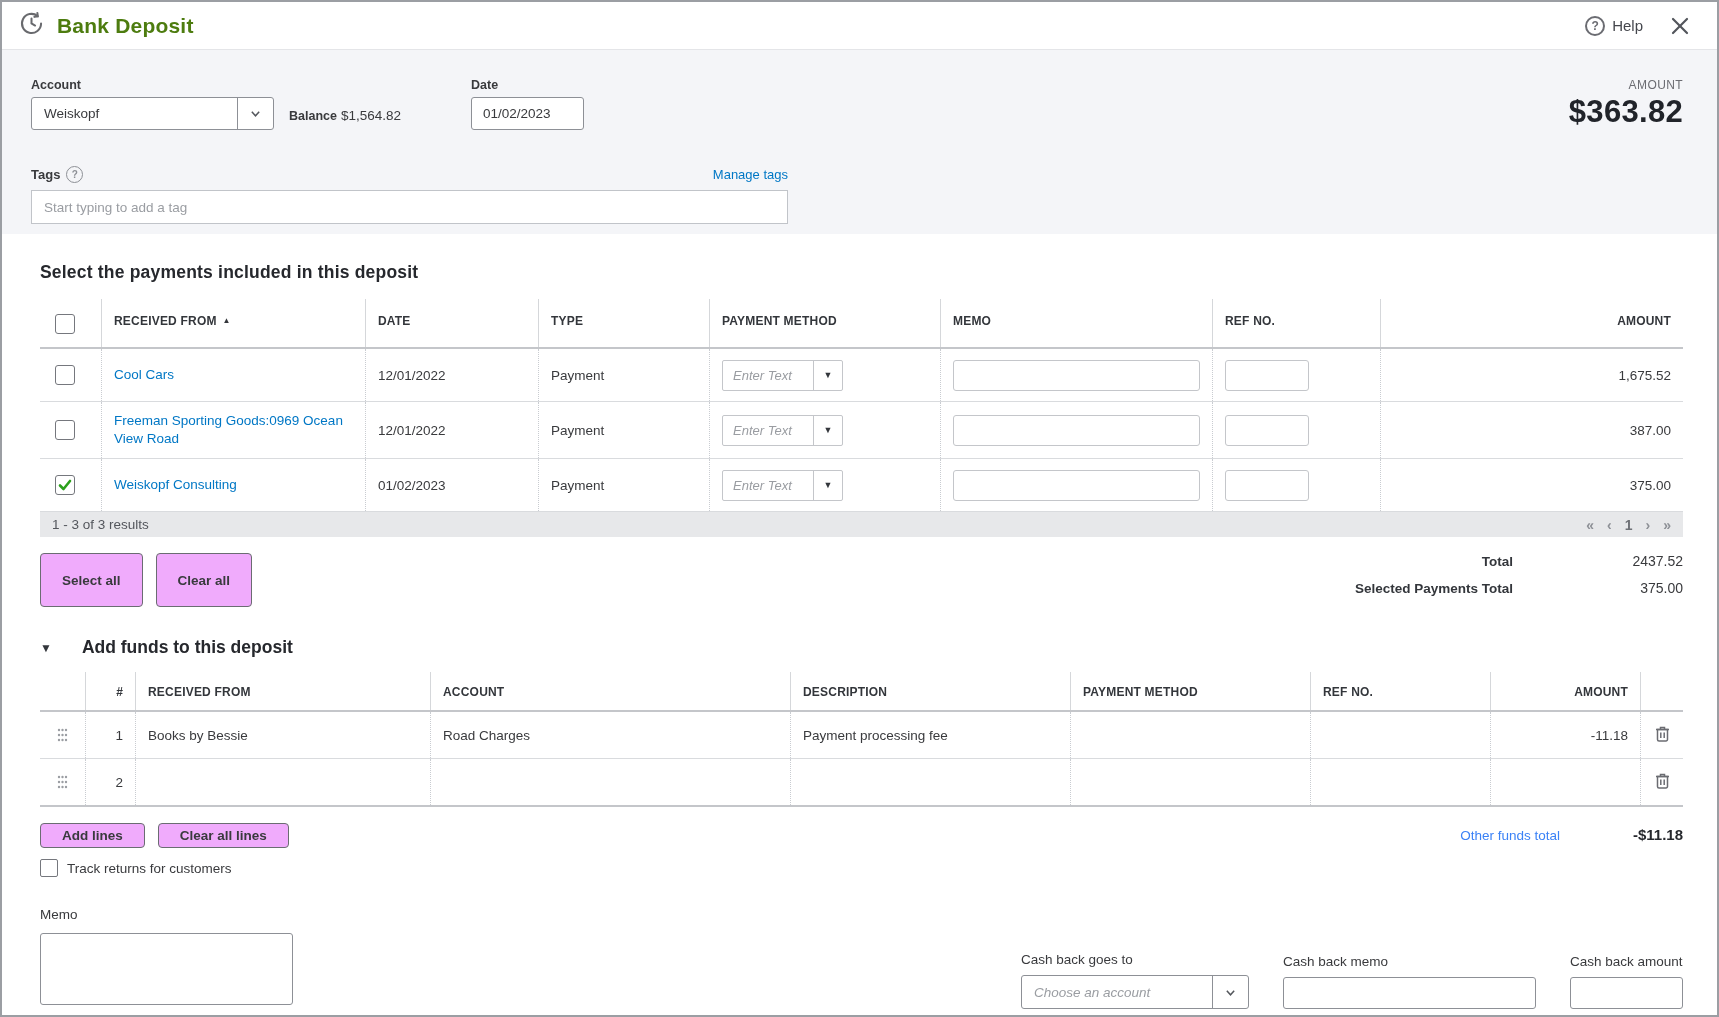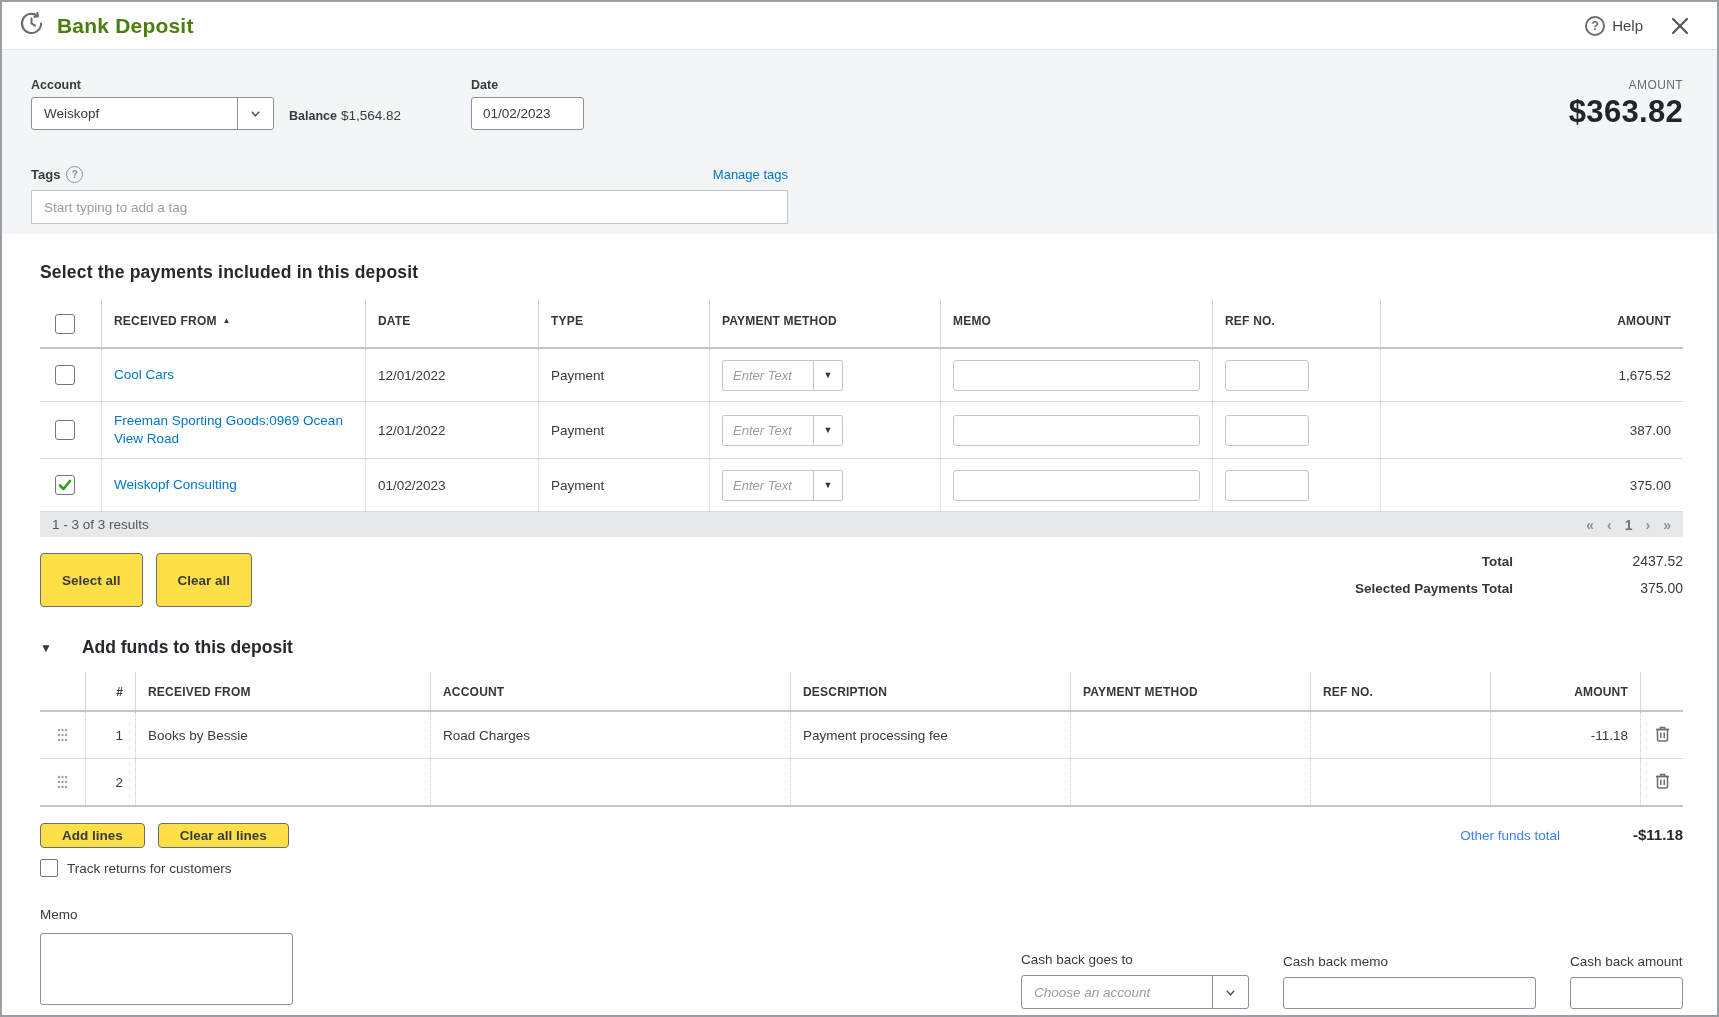--- a/index.html
+++ b/index.html
@@ -99,21 +99,21 @@
     font-size:13.5px; font-family:inherit; }
   
   .results-bar { background:#e7e8ea; height:25px; display:flex; align-items:center;
     padding:0 12px; font-size:13.5px; color:#53565c; }
   .pagination { margin-left:auto; display:flex; align-items:center; gap:13px;
     font-size:14px; font-weight:700; color:#8d9096; }
   .pagination span { cursor:pointer; }
   .pagination .current { color:#6f7277; cursor:default; }
   
   .actions-row { display:flex; margin-top:16px; }
-  .btn { background:#fde047; border:1px solid #6b6c72; border-radius:4px; padding:4px 21px;
+  .btn { background:#f0abfc; border:1px solid #6b6c72; border-radius:4px; padding:4px 21px;
     font-size:13.5px; font-weight:600; color:#393a3d; font-family:inherit; cursor:pointer; }
   .btn + .btn { margin-left:13px; }
   .totals-block { margin-left:auto; }
   .total-line { display:flex; justify-content:flex-end; align-items:baseline; margin-bottom:11px; }
   .total-label { font-size:13.5px; font-weight:600; color:#33363b; }
   .total-value { width:170px; text-align:right; font-size:14px; color:#393a3d; }
   
   .funds-title-row { display:flex; align-items:center; gap:10px; margin:30px 0 14px 0; cursor:pointer; }
   .disclosure { font-size:12px; color:#33363b; }
   .funds-title { font-size:17.5px; font-weight:600; color:#26282d;margin-left:20px; }

